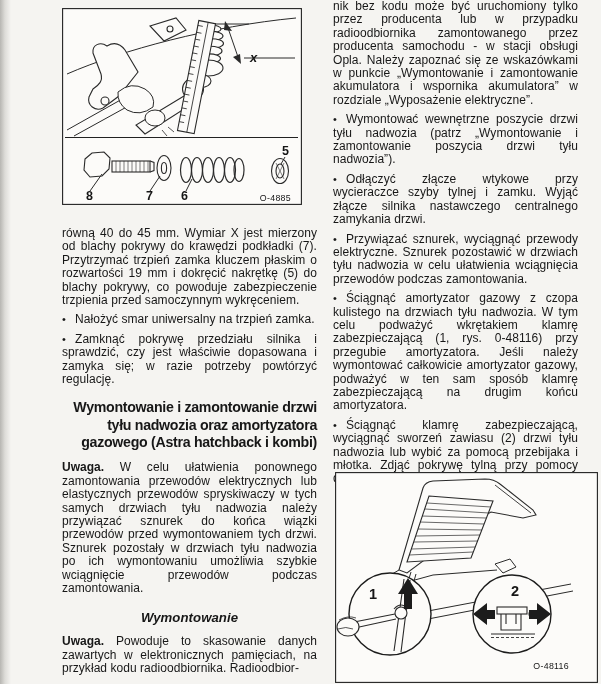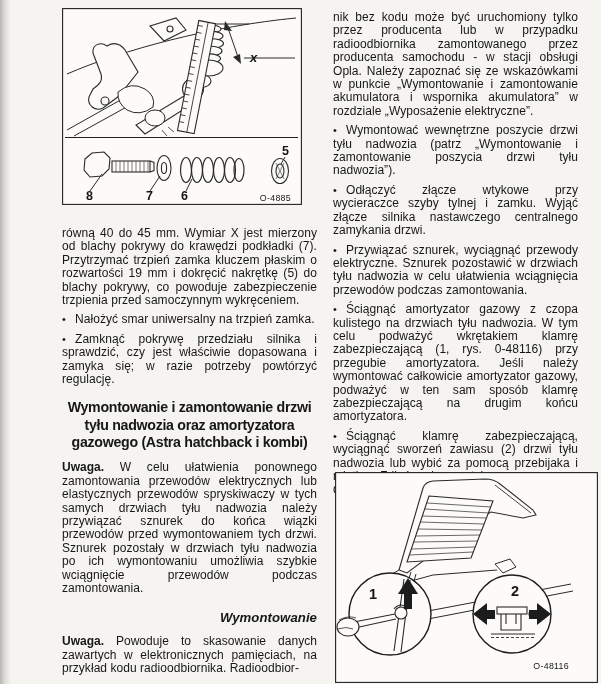--- a/index.html
+++ b/index.html
@@ -13,32 +13,32 @@
     position:absolute;left:0;top:0;bottom:0;width:11px;z-index:3;
     background:linear-gradient(to right,#b7b6b2,#dddcd8 45%,rgba(221,220,216,0));
     pointer-events:none;
   }
   .col{
     position:absolute;z-index:1;
     font-size:12px;line-height:13.4px;text-align:justify;
     letter-spacing:0.05px;
   }
   .col-left{left:62px;top:227px;width:255px;}
-  .col-right{left:333px;top:11px;width:245px;}
+  .col-right{left:333px;top:0;width:245px;}
   .block{margin:0 0 2px 0;}
   .block.bullet{margin-top:6px;}
   .block.note{margin-top:10px;}
   .block.note b{letter-spacing:0;}
   .block.heading{
     font-weight:bold;font-size:14.2px;line-height:17.3px;
-    letter-spacing:-0.3px;margin:13px 0 9px;text-align:center;white-space:nowrap;
+    letter-spacing:-0.3px;margin:13px 0 9px;text-align:right;white-space:nowrap;
   }
   .block.subheading{
     font-weight:bold;font-style:italic;font-size:13.2px;line-height:15px;
-    margin:15px 0 9px;text-align:right;
+    margin:15px 0 9px;text-align:center;
   }
   .bullet-char{display:inline-block;width:13px;font-size:11px;}
   .fig{position:absolute;z-index:2;}
   .fig-top{left:62px;top:8px;width:240px;height:197px;}
   .fig-bottom{left:335px;top:472px;width:263px;height:211px;}
   .fig svg text{
     font-family:"Liberation Sans",sans-serif;fill:#161616;
   }
   .part-label{font-size:12.5px;font-weight:bold;}
   .callout-label{font-size:14.5px;font-weight:bold;}

